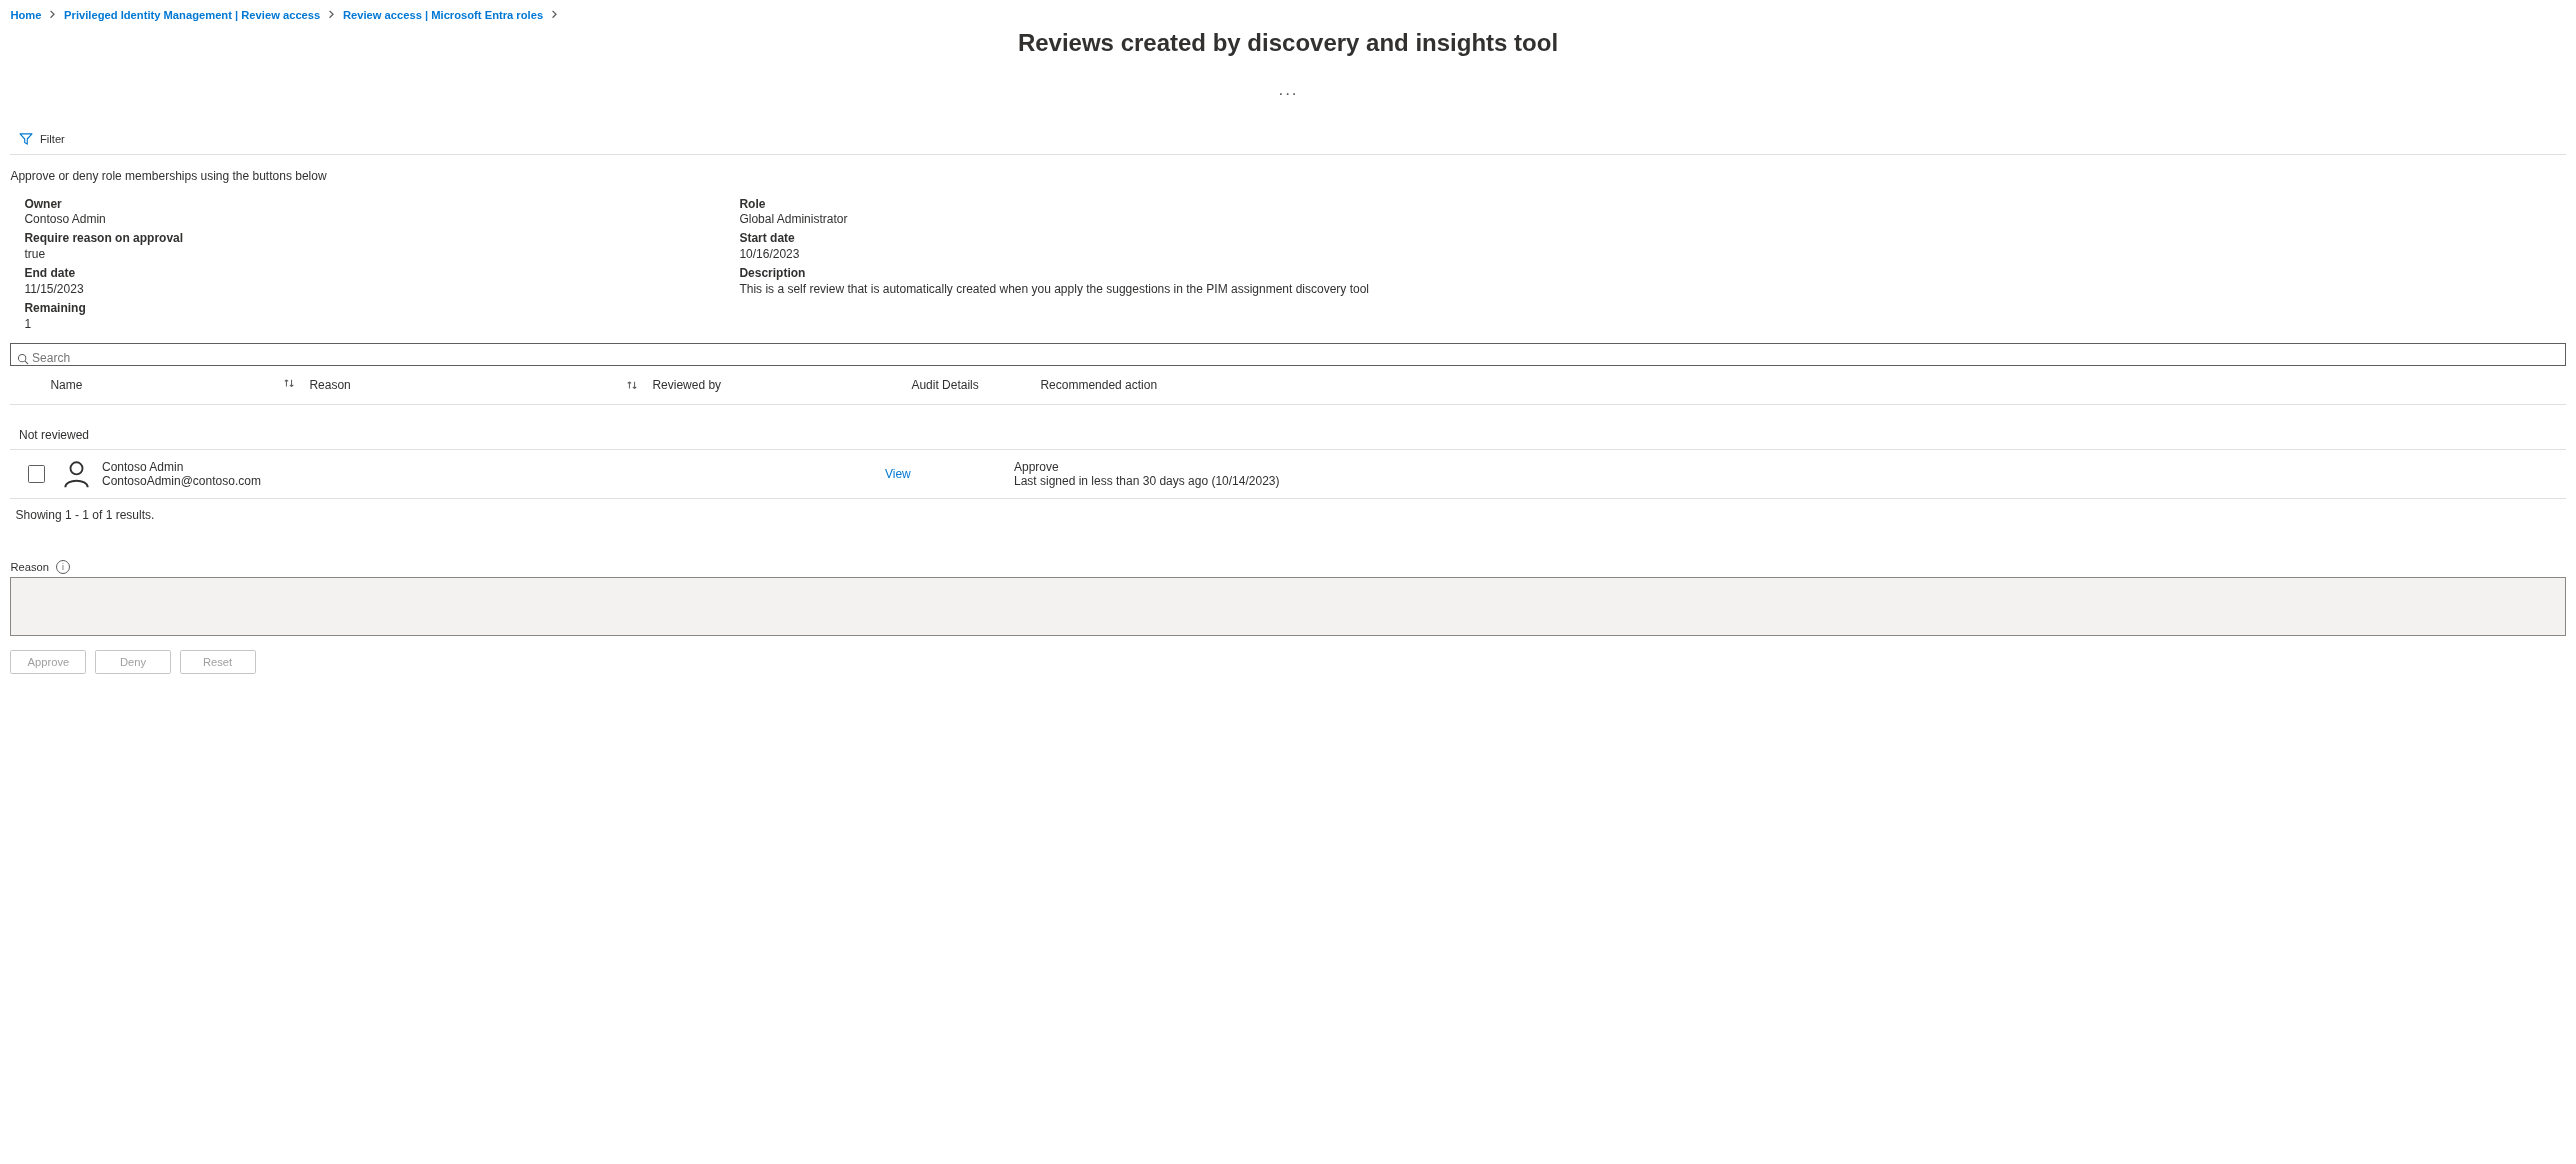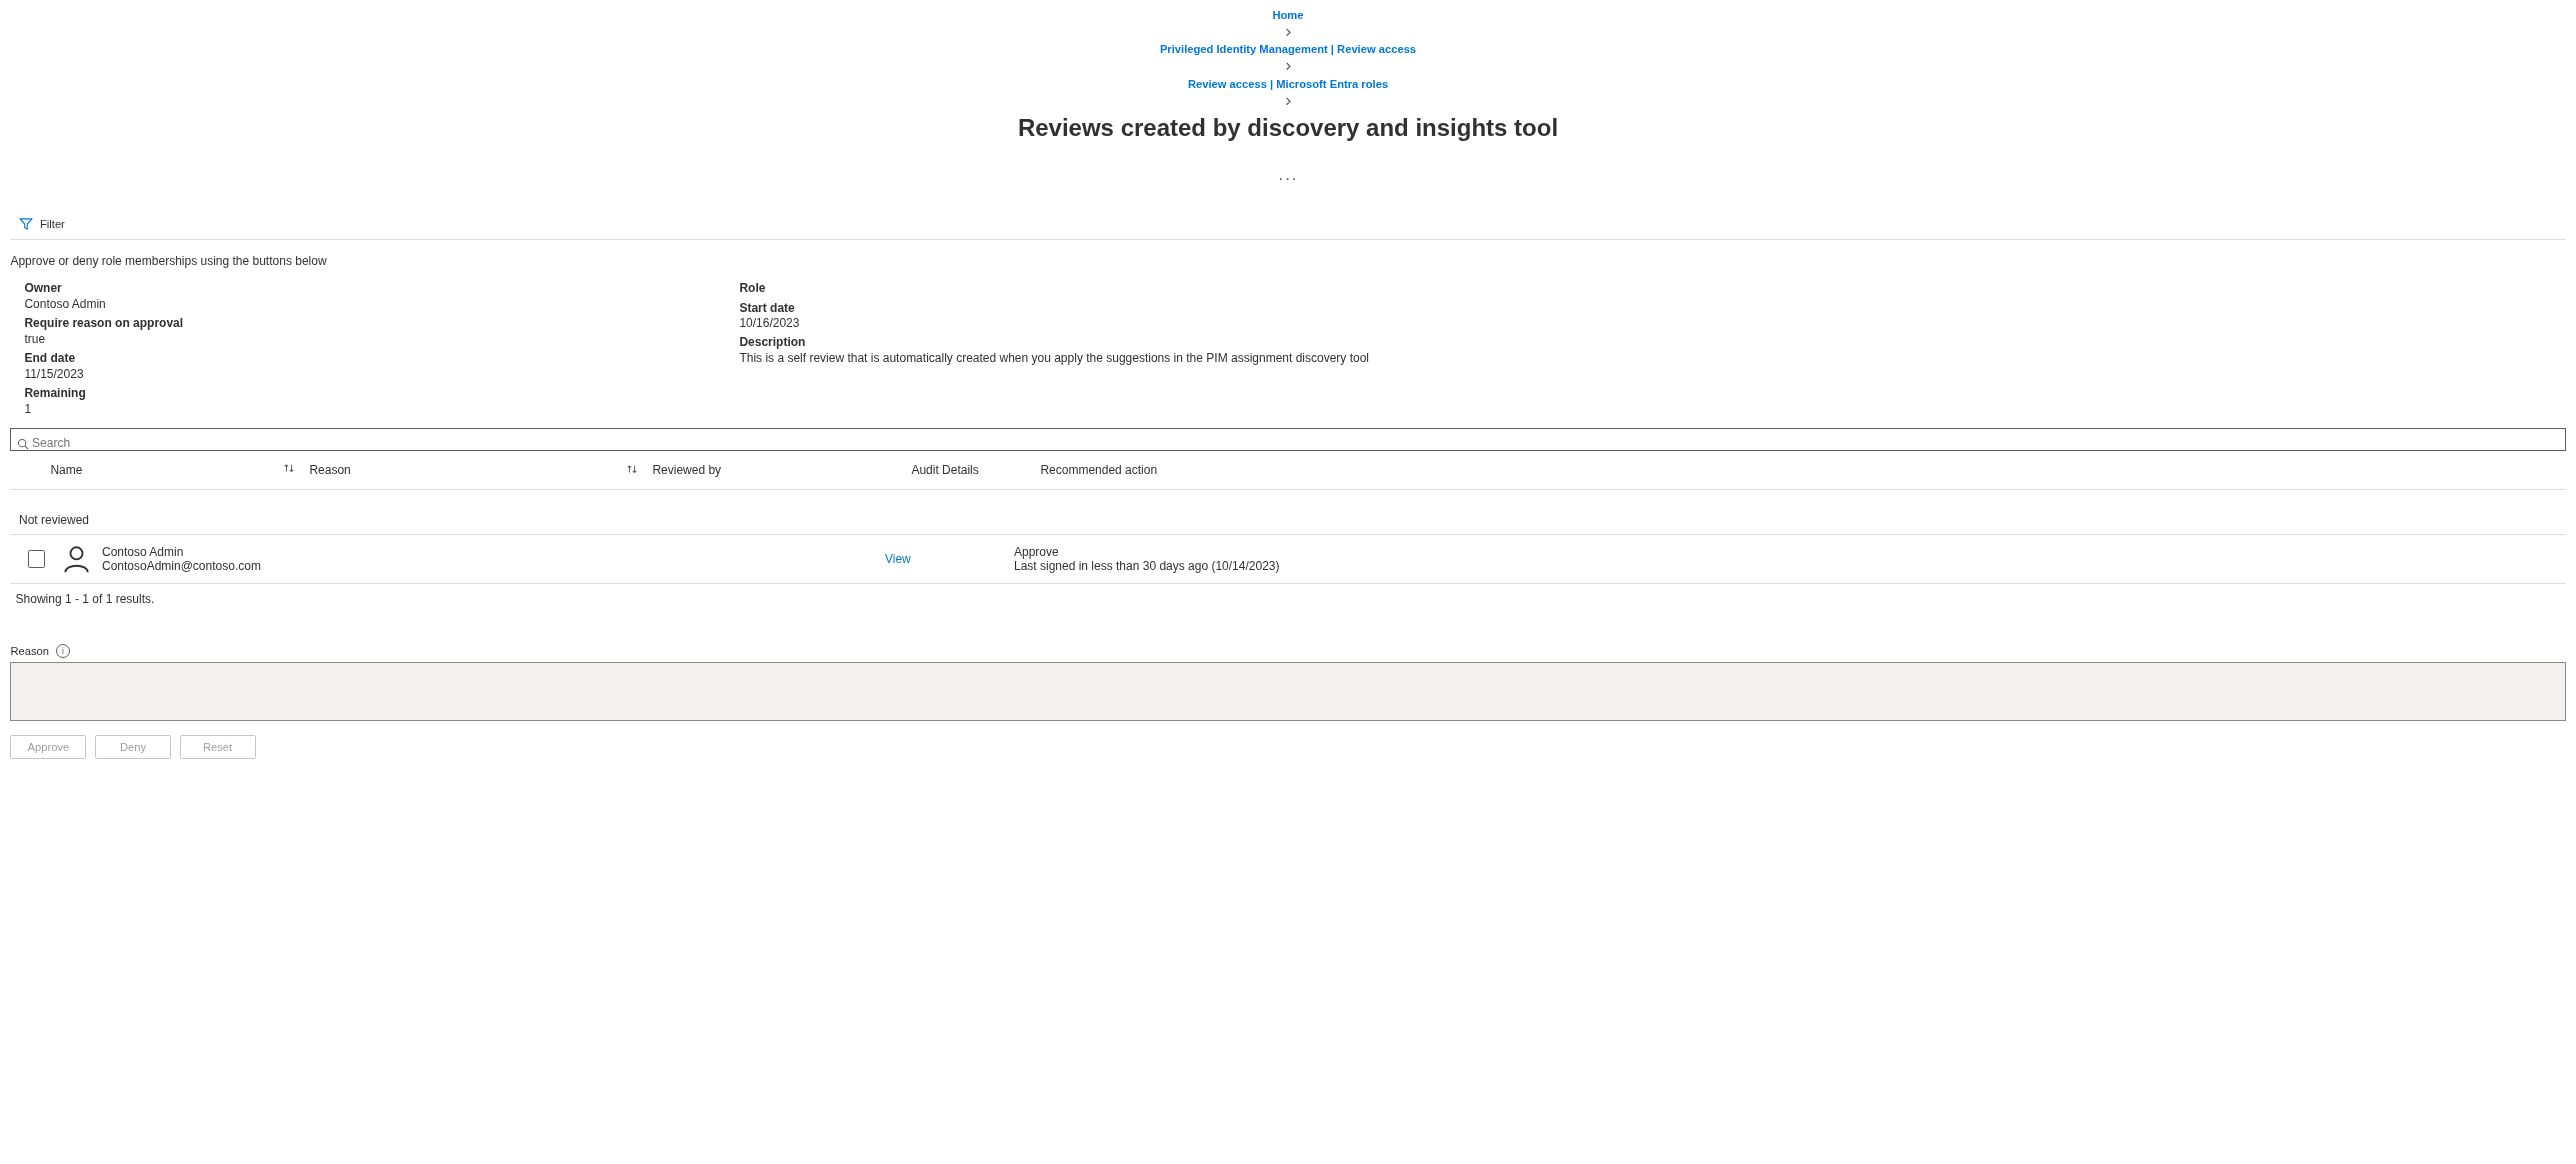--- a/index.html
+++ b/index.html
@@ -18,21 +18,20 @@
   
   .breadcrumb {
     display: flex;
     align-items: center;
     gap: 7px;
     font-size: 11.2px;
     font-weight: 600;
     margin-bottom: 7px;
     color: #605e5c;
     flex-wrap: wrap;
-    flex-direction: column;
   }
   .breadcrumb a {
     color: #0078d4;
     text-decoration: none;
     cursor: pointer;
   }
   .breadcrumb .sep svg { display:block; }
 
   
   .title-row {
@@ -267,20 +266,21 @@
         <div class="v">11/15/2023</div>
       </div>
       <div class="kv">
         <div class="k">Remaining</div>
         <div class="v">1</div>
       </div>
     </div>
     <div class="col">
       <div class="kv">
         <div class="k">Role</div>
+        <div class="v">Global Administrator</div>
       </div>
       <div class="kv">
         <div class="k">Start date</div>
         <div class="v">10/16/2023</div>
       </div>
       <div class="kv">
         <div class="k">Description</div>
         <div class="v">This is a self review that is automatically created when you apply the suggestions in the PIM assignment discovery tool</div>
       </div>
     </div>

